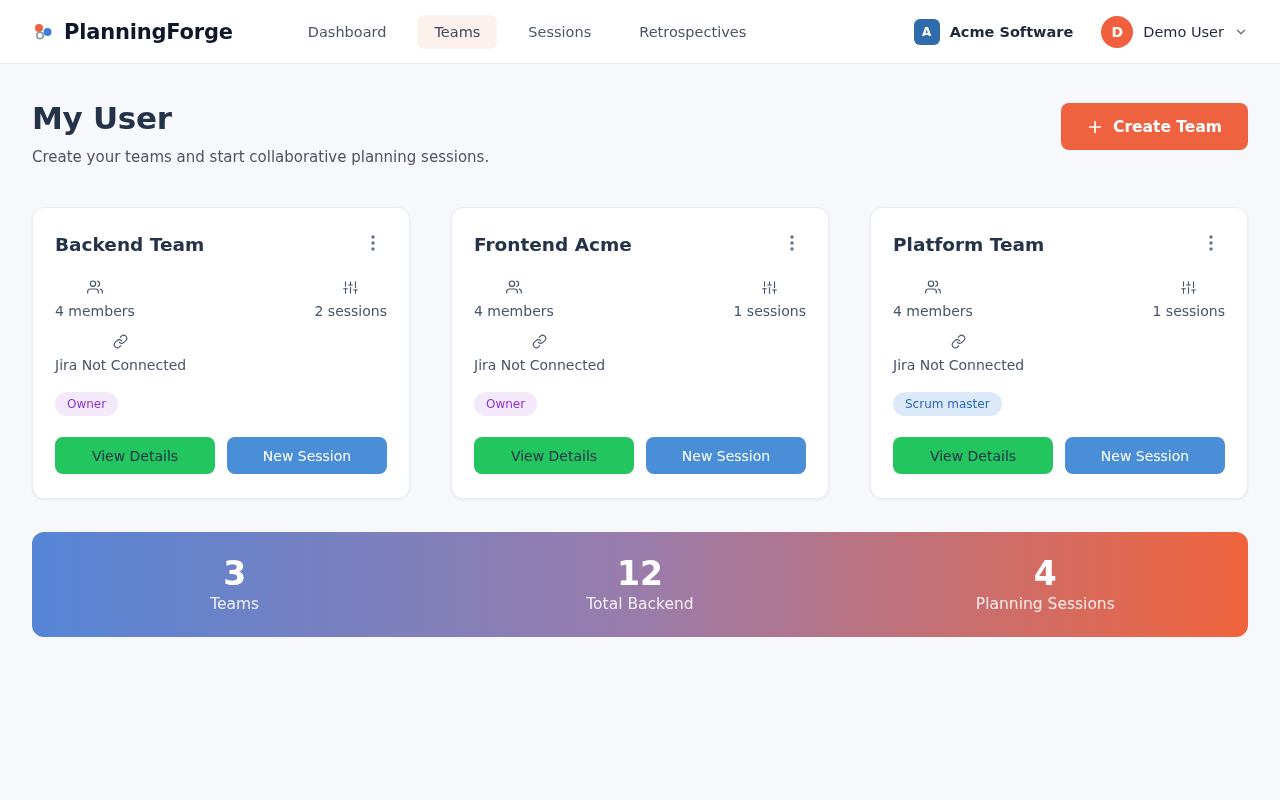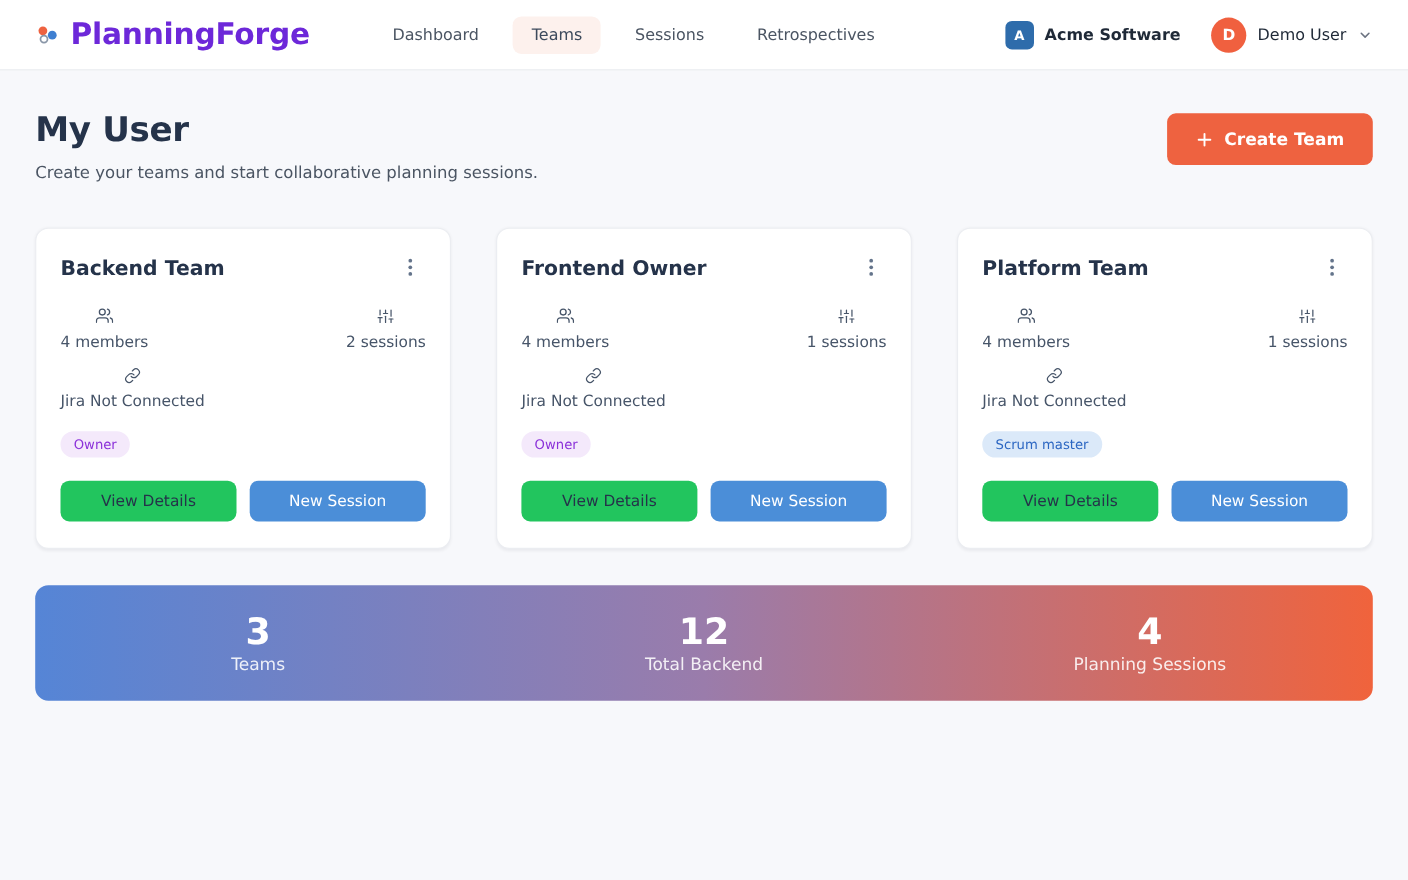--- a/index.html
+++ b/index.html
@@ -14,21 +14,21 @@
   
   .header {
     height: 64px;
     background: #ffffff;
     border-bottom: 1px solid #e7eaee;
     display: flex;
     align-items: center;
     padding: 0 32px;
   }
   .brand { display: flex; align-items: center; gap: 10px; cursor: pointer; }
-  .brand-name { font-size: 27px; font-weight: bold; color: #6d28d9; letter-spacing: -0.2px; }
+  .brand-name { font-size: 21px; font-weight: bold; color: #0f172a; letter-spacing: -0.2px; }
   .nav { display: flex; align-items: flex-start; margin-left: 58px; gap: 14px; }
   .nav-item {
     font-size: 14.5px;
     color: #4b5563;
     padding: 9px 17px;
     border-radius: 8px;
     cursor: pointer;
     background: transparent;
     border: none;
     font-family: inherit;
@@ -224,21 +224,21 @@
       </div>
       <span class="badge owner">Owner</span>
       <div class="card-actions">
         <button class="btn btn-secondary">View Details</button>
         <button class="btn btn-primary">New Session</button>
       </div>
     </section>
 
     <section class="card">
       <div class="card-top">
-        <h2 class="card-title">Frontend Owner</h2>
+        <h2 class="card-title">Frontend Acme</h2>
         <button class="kebab">
           <svg width="16" height="18" viewBox="0 0 16 18">
               <circle cx="8" cy="3" r="1.7" fill="currentColor"></circle>
               <circle cx="8" cy="9" r="1.7" fill="currentColor"></circle>
               <circle cx="8" cy="15" r="1.7" fill="currentColor"></circle>
             </svg>
         </button>
       </div>
       <div class="meta-row">
         <span class="meta">

